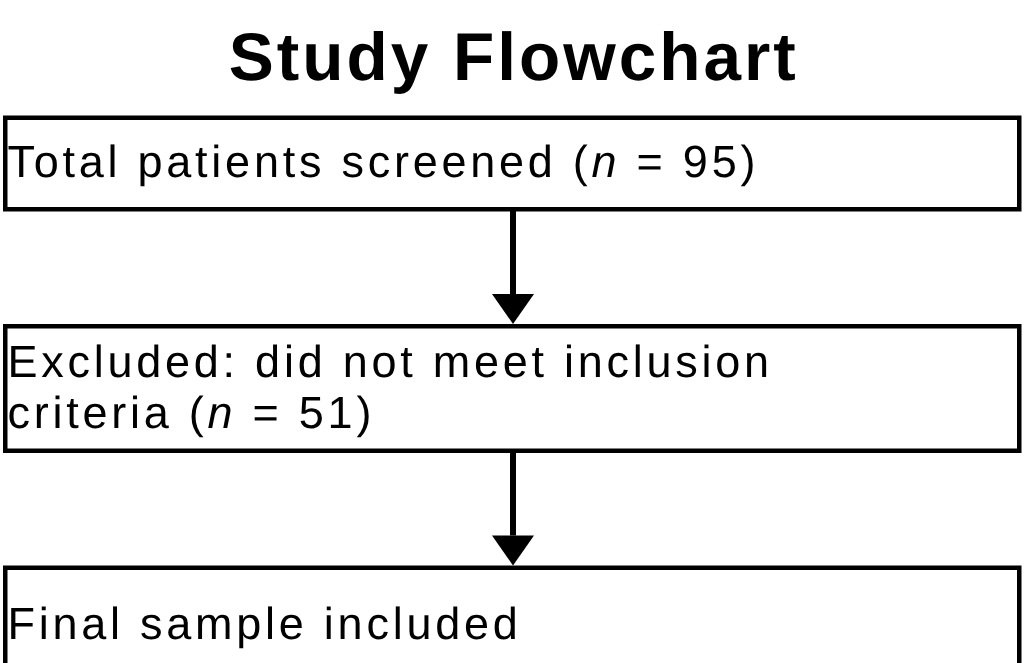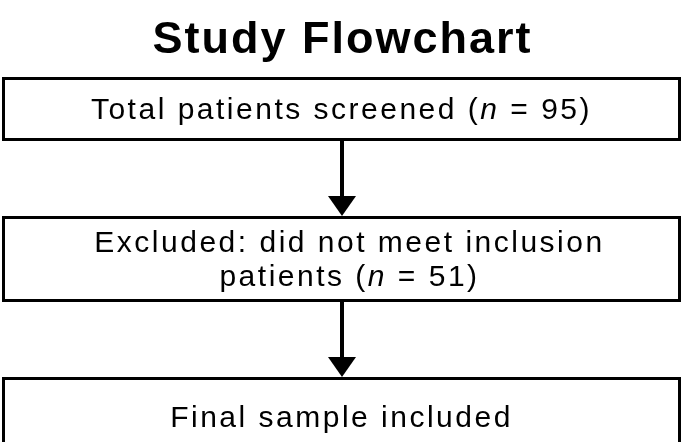--- a/index.html
+++ b/index.html
@@ -32,35 +32,35 @@
   }
   .flow-box {
     position: absolute;
     left: 2px;
     width: 679px;
     border: 3px solid #000000;
     box-sizing: border-box;
     background: #ffffff;
     display: flex;
     flex-direction: column;
-    align-items: center;
+    align-items: flex-start;
     justify-content: center;
     font-size: 30px;
     letter-spacing: 2.5px;
     line-height: 34px;
     text-align: center;
   }
   .flow-box .line {
     white-space: nowrap;
   }
   .flow-box .line i {
     font-style: italic;
   }
   #box-screened { top: 57px;  height: 64px; }
-  #box-excluded { top: 196px; height: 86px; padding-left: 16px; }
+  #box-excluded { top: 196px; height: 86px; }
   #box-final    { top: 357px; height: 80px; }
   .arrow {
     position: absolute;
     left: 342px;
     transform: translateX(-50%);
     display: flex;
     flex-direction: column;
     align-items: center;
   }
   #arrow-1 { top: 120px; height: 76px; }
@@ -89,21 +89,21 @@
     <div class="line"><span>Total patients screened (</span><i>n</i><span> = 95)</span></div>
   </div>
 
   <div class="arrow" id="arrow-1">
     <div class="arrow-line"></div>
     <div class="arrow-head"></div>
   </div>
 
   <div class="flow-box" id="box-excluded">
     <div class="line"><span>Excluded: did not meet inclusion</span><i></i><span></span></div>
-    <div class="line"><span>patients (</span><i>n</i><span> = 51)</span></div>
+    <div class="line"><span>criteria (</span><i>n</i><span> = 51)</span></div>
   </div>
 
   <div class="arrow" id="arrow-2">
     <div class="arrow-line"></div>
     <div class="arrow-head"></div>
   </div>
 
   <div class="flow-box" id="box-final">
     <div class="line"><span>Final sample included</span><i></i><span></span></div>
   </div>

